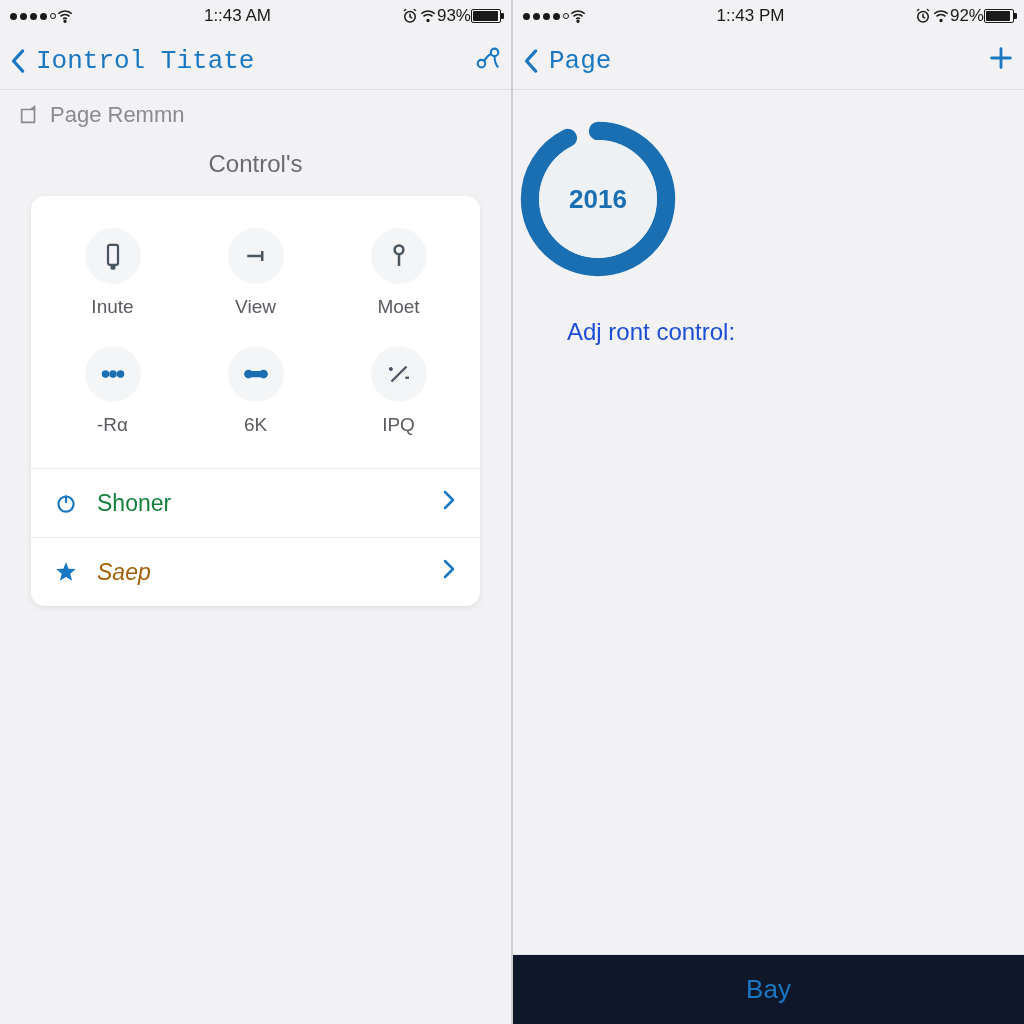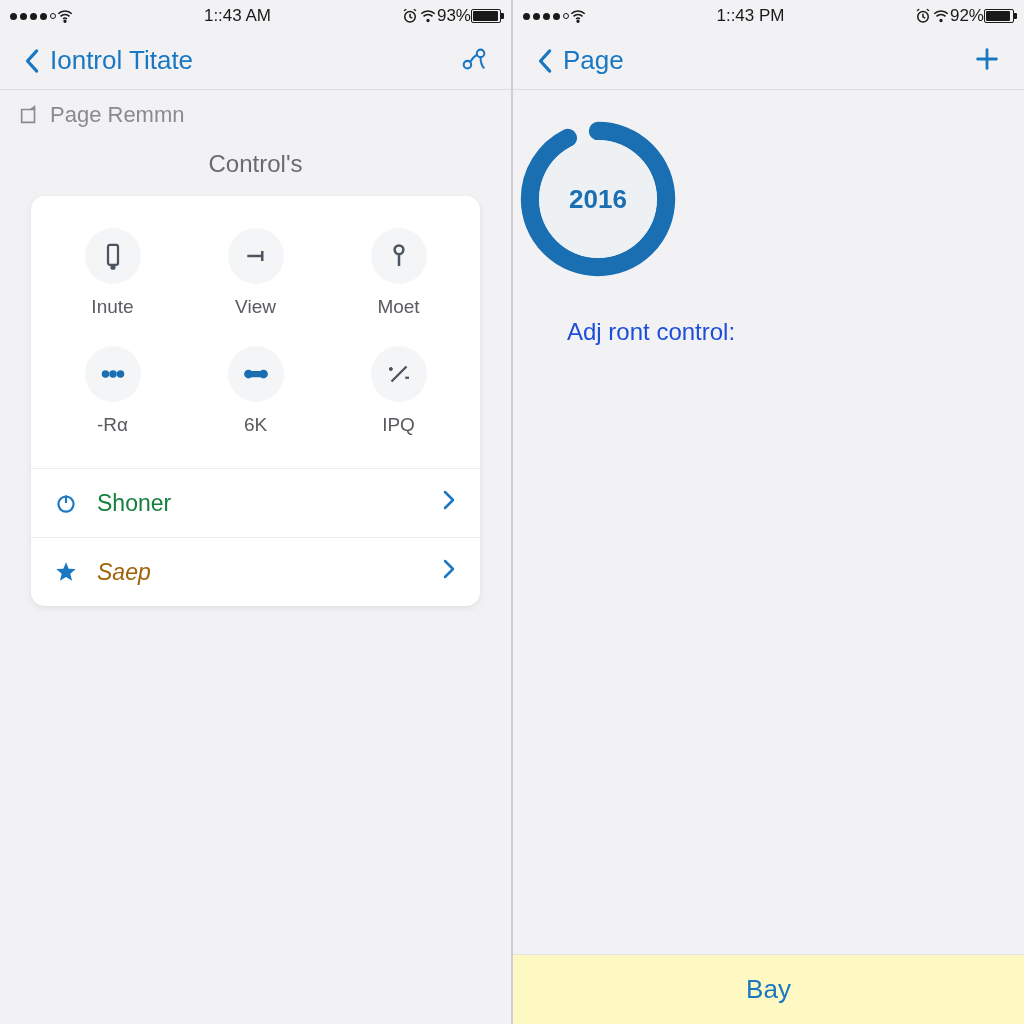--- a/index.html
+++ b/index.html
@@ -9,21 +9,21 @@
   .phone + .phone { border-left: 2px solid #cfcfd2; }
   .statusbar { height: 32px; display: flex; align-items: center; justify-content: space-between; padding: 0 10px; font-size: 17px; color: #1a1a1a; }
   .statusbar .left, .statusbar .right { display: flex; align-items: center; gap: 0; }
   .statusbar .dots { display:flex; gap:3px; align-items:center; }
   .statusbar .dots span { width:7px; height:7px; border-radius:50%; background:#1a1a1a; }
   .statusbar .dots span.hollow { background:transparent; border:1px solid #1a1a1a; width:6px; height:6px; }
   .statusbar .battery { width:30px; height:14px; border:1.5px solid #1a1a1a; border-radius:2px; position:relative; }
   .statusbar .battery::after { content:""; position:absolute; right:-4px; top:3px; width:2.5px; height:6px; background:#1a1a1a; border-radius:0 1px 1px 0; }
   .statusbar .battery .fill { position:absolute; left:1px; top:1px; bottom:1px; width:88%; background:#1a1a1a; border-radius:1px; }
   .statusbar svg { width:18px; height:18px; }
-  .navbar { height: 58px; display:flex; align-items:center; justify-content:space-between; padding:0 22px; border-bottom:1px solid #dedee2; }
+  .navbar { height: 58px; display:flex; align-items:center; justify-content:space-between; padding:0 8px; border-bottom:1px solid #dedee2;font-family:Liberation Mono, monospace; }
   .navbar .back { display:flex; align-items:center; gap:6px; color:#1a78c2; font-size:26px; font-weight:500; }
   .navbar .back svg { width:22px; height:30px; }
   .navbar .action { color:#1a78c2; }
   .navbar .action svg { width:30px; height:30px; }
   .subrow { display:flex; align-items:center; gap:10px; padding:12px 18px 6px; color:#8a8a90; font-size:22px; }
   .subrow svg { width:22px; height:22px; }
   .section-title { text-align:center; color:#6a6a70; font-size:24px; padding:16px 0 18px; }
   .card { margin:0 31px; background:#fff; border-radius:14px; box-shadow:0 2px 6px rgba(0,0,0,0.08); overflow:hidden; }
   .grid { display:grid; grid-template-columns:1fr 1fr 1fr; padding:22px 10px 14px; }
   .grid .cell { display:flex; flex-direction:column; align-items:center; gap:12px; padding:10px 4px 18px; }
@@ -36,21 +36,21 @@
   .listrow .ricon svg { width:100%; height:100%; }
   .listrow .chev { margin-left:auto; color:#1a78c2; }
   .listrow .chev svg { width:18px; height:22px; }
   .listrow.accent { color:#a16207;font-style:italic; }
   
   .r-content { flex:1; display:flex; flex-direction:column; align-items:flex-start; padding-top:24px; }
   .ring { width:170px; height:170px; position:relative; }
   .ring svg { width:100%; height:100%; transform:rotate(-90deg); }
   .ring .inner { position:absolute; inset:26px; border-radius:50%; background:#eef1f4; display:flex; align-items:center; justify-content:center; font-size:26px; font-weight:600; color:#1a6fb3; }
   .r-label { margin-top:34px; font-size:24px; color:#1d4ed8; align-self:flex-start; padding-left:54px; }
-  .bottom-bar { position:absolute; left:0; right:0; bottom:0; height:70px; background:#fef9c3; border-top:1px solid #e3e3e7; display:flex; align-items:center; justify-content:center; font-size:26px; color:#1a78c2; font-weight:500; }
+  .bottom-bar { position:absolute; left:0; right:0; bottom:0; height:70px; background:#0f172a; border-top:1px solid #e3e3e7; display:flex; align-items:center; justify-content:center; font-size:26px; color:#1a78c2; font-weight:500; }
 </style>
 </head>
 <body>
 
 <div class="phone">
   <div class="statusbar">
     <div class="left">
       <span class="dots">
         <span></span>
           <span></span>

